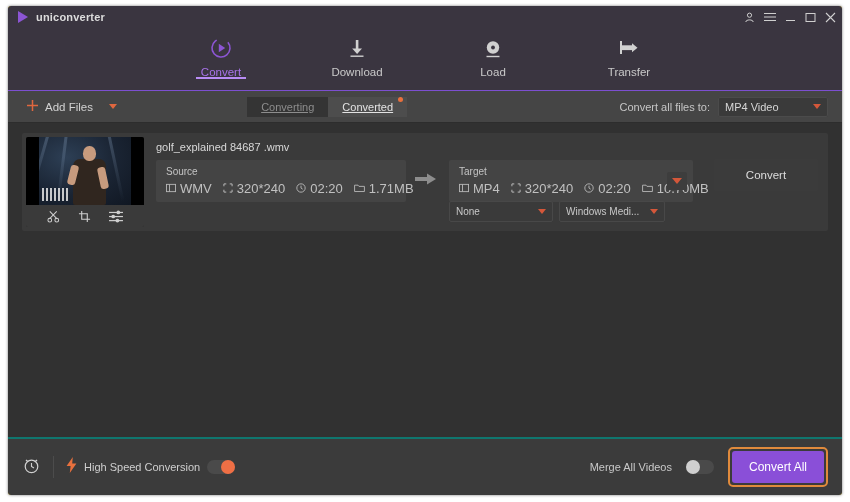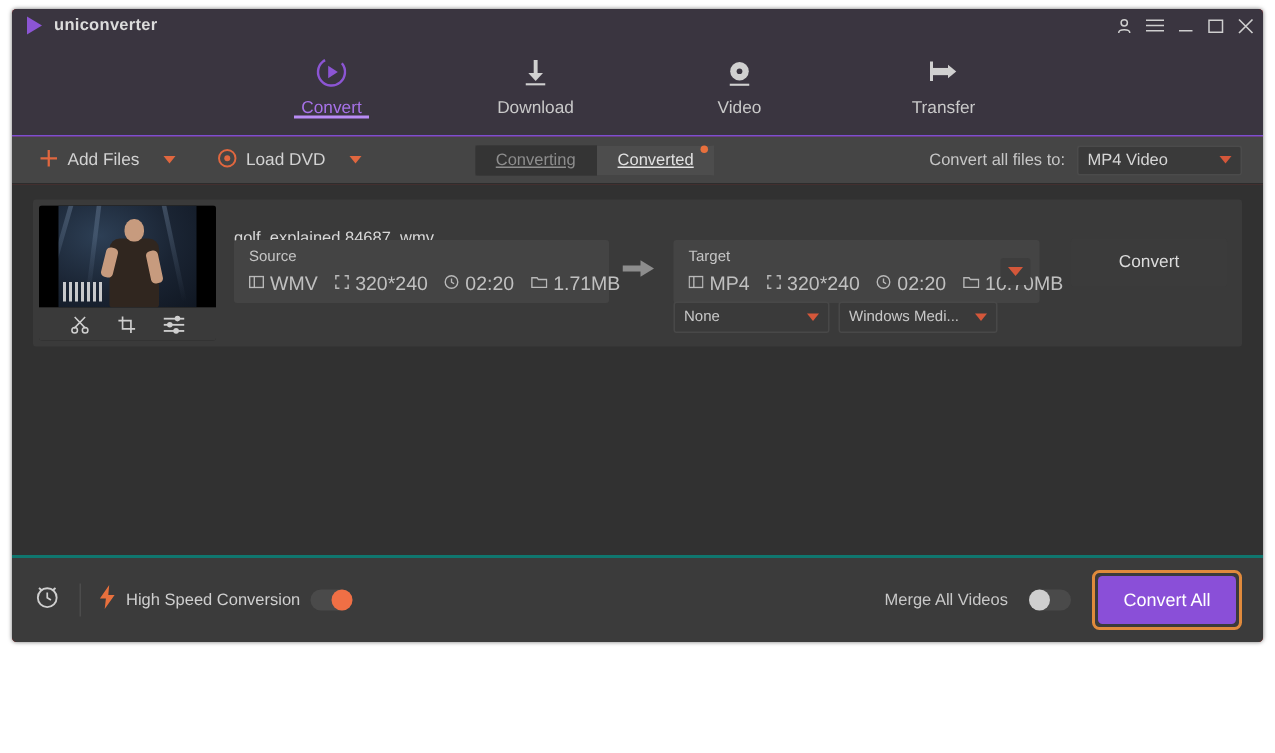--- a/index.html
+++ b/index.html
@@ -7,22 +7,22 @@
     background: #ffffff;
   }
   body {
     width: 850px; height: 502px;
     font-family: "Liberation Sans", sans-serif;
     overflow: hidden;
   }
   .app {
     position: absolute;
     left: 8px; top: 6px;
-    width: 834px; height: 422px;
-    background: #b91c1c;
+    width: 834px; height: 489px;
+    background: #fde047;
     border-radius: 3px;
     overflow: hidden;
     box-shadow: 0 0 3px rgba(0,0,0,0.55);
     display: flex; flex-direction: column;
   }
 
   
   .titlebar {
     height: 22px;
     background: #3a3540;
@@ -228,21 +228,21 @@
     width: 118px; height: 22px;
     background: #3a3a3a;
     display: flex; align-items: center; justify-content: center;
     gap: 18px;
   }
   .thumb-tools .ti { cursor: pointer; display:flex; }
 
   .file-name {
     position: absolute;
     left: 134px; top: 8px;
-    font-size: 11px; color: #d8d8d8; margin-top: 12px;
+    font-size: 11px; color: #d8d8d8;
   }
 
   .panel {
     position: absolute;
     background: #444444;
     border-radius: 2px;
     padding: 6px 10px 5px 10px;
   }
   .panel-src { left: 134px; top: 27px; width: 230px; height: 31px; }
   .panel-tgt { left: 427px; top: 27px; width: 224px; height: 31px; }
@@ -421,21 +421,21 @@
     </div>
 
     <div class="nav-tab">
       <div class="nav-icon">
         <svg width="24" height="24" viewBox="0 0 24 24">
           <circle cx="12" cy="11.5" r="6.2" fill="#d0d0d0"></circle>
           <circle cx="12" cy="11.5" r="1.9" fill="#3a3540"></circle>
           <rect x="5.5" y="19.8" width="13" height="1.4" fill="#d0d0d0"></rect>
         </svg>
       </div>
-      <div class="nav-label">Video</div>
+      <div class="nav-label">Load</div>
     </div>
 
     <div class="nav-tab">
       <div class="nav-icon">
         <svg width="26" height="24" viewBox="0 0 26 24">
           <rect x="4" y="5" width="2" height="13" fill="#d0d0d0"></rect>
           <rect x="6" y="9.3" width="11" height="4.8" fill="#d0d0d0"></rect>
           <path d="M16 7.2 L21.5 11.7 L16 16.2 Z" fill="#d0d0d0"></path>
         </svg>
       </div>
@@ -451,30 +451,20 @@
         <svg width="13" height="13" viewBox="0 0 13 13">
           <path d="M6.5 1 V12 M1 6.5 H12" stroke="#e0673f" stroke-width="1.5"></path>
         </svg>
       </span>
       <span>Add Files</span>
       <span class="tb-caret"></span>
     </div>
 
     <div class="tb-sep"></div>
 
-    <div class="tb-btn">
-      <span>
-        <svg width="13" height="13" viewBox="0 0 13 13">
-          <circle cx="6.5" cy="6.5" r="5.5" fill="none" stroke="#e0673f" stroke-width="1.3"></circle>
-          <circle cx="6.5" cy="6.5" r="2" fill="#e0673f"></circle>
-        </svg>
-      </span>
-      <span>Load DVD</span>
-      <span class="tb-caret"></span>
-    </div>
 
     <div class="seg-wrap">
       <div class="seg inactive">
         <span>Converting</span>
       </div>
       <div class="seg active">
         <span>Converted</span>
         <span class="seg-badge"></span>
       </div>
     </div>

